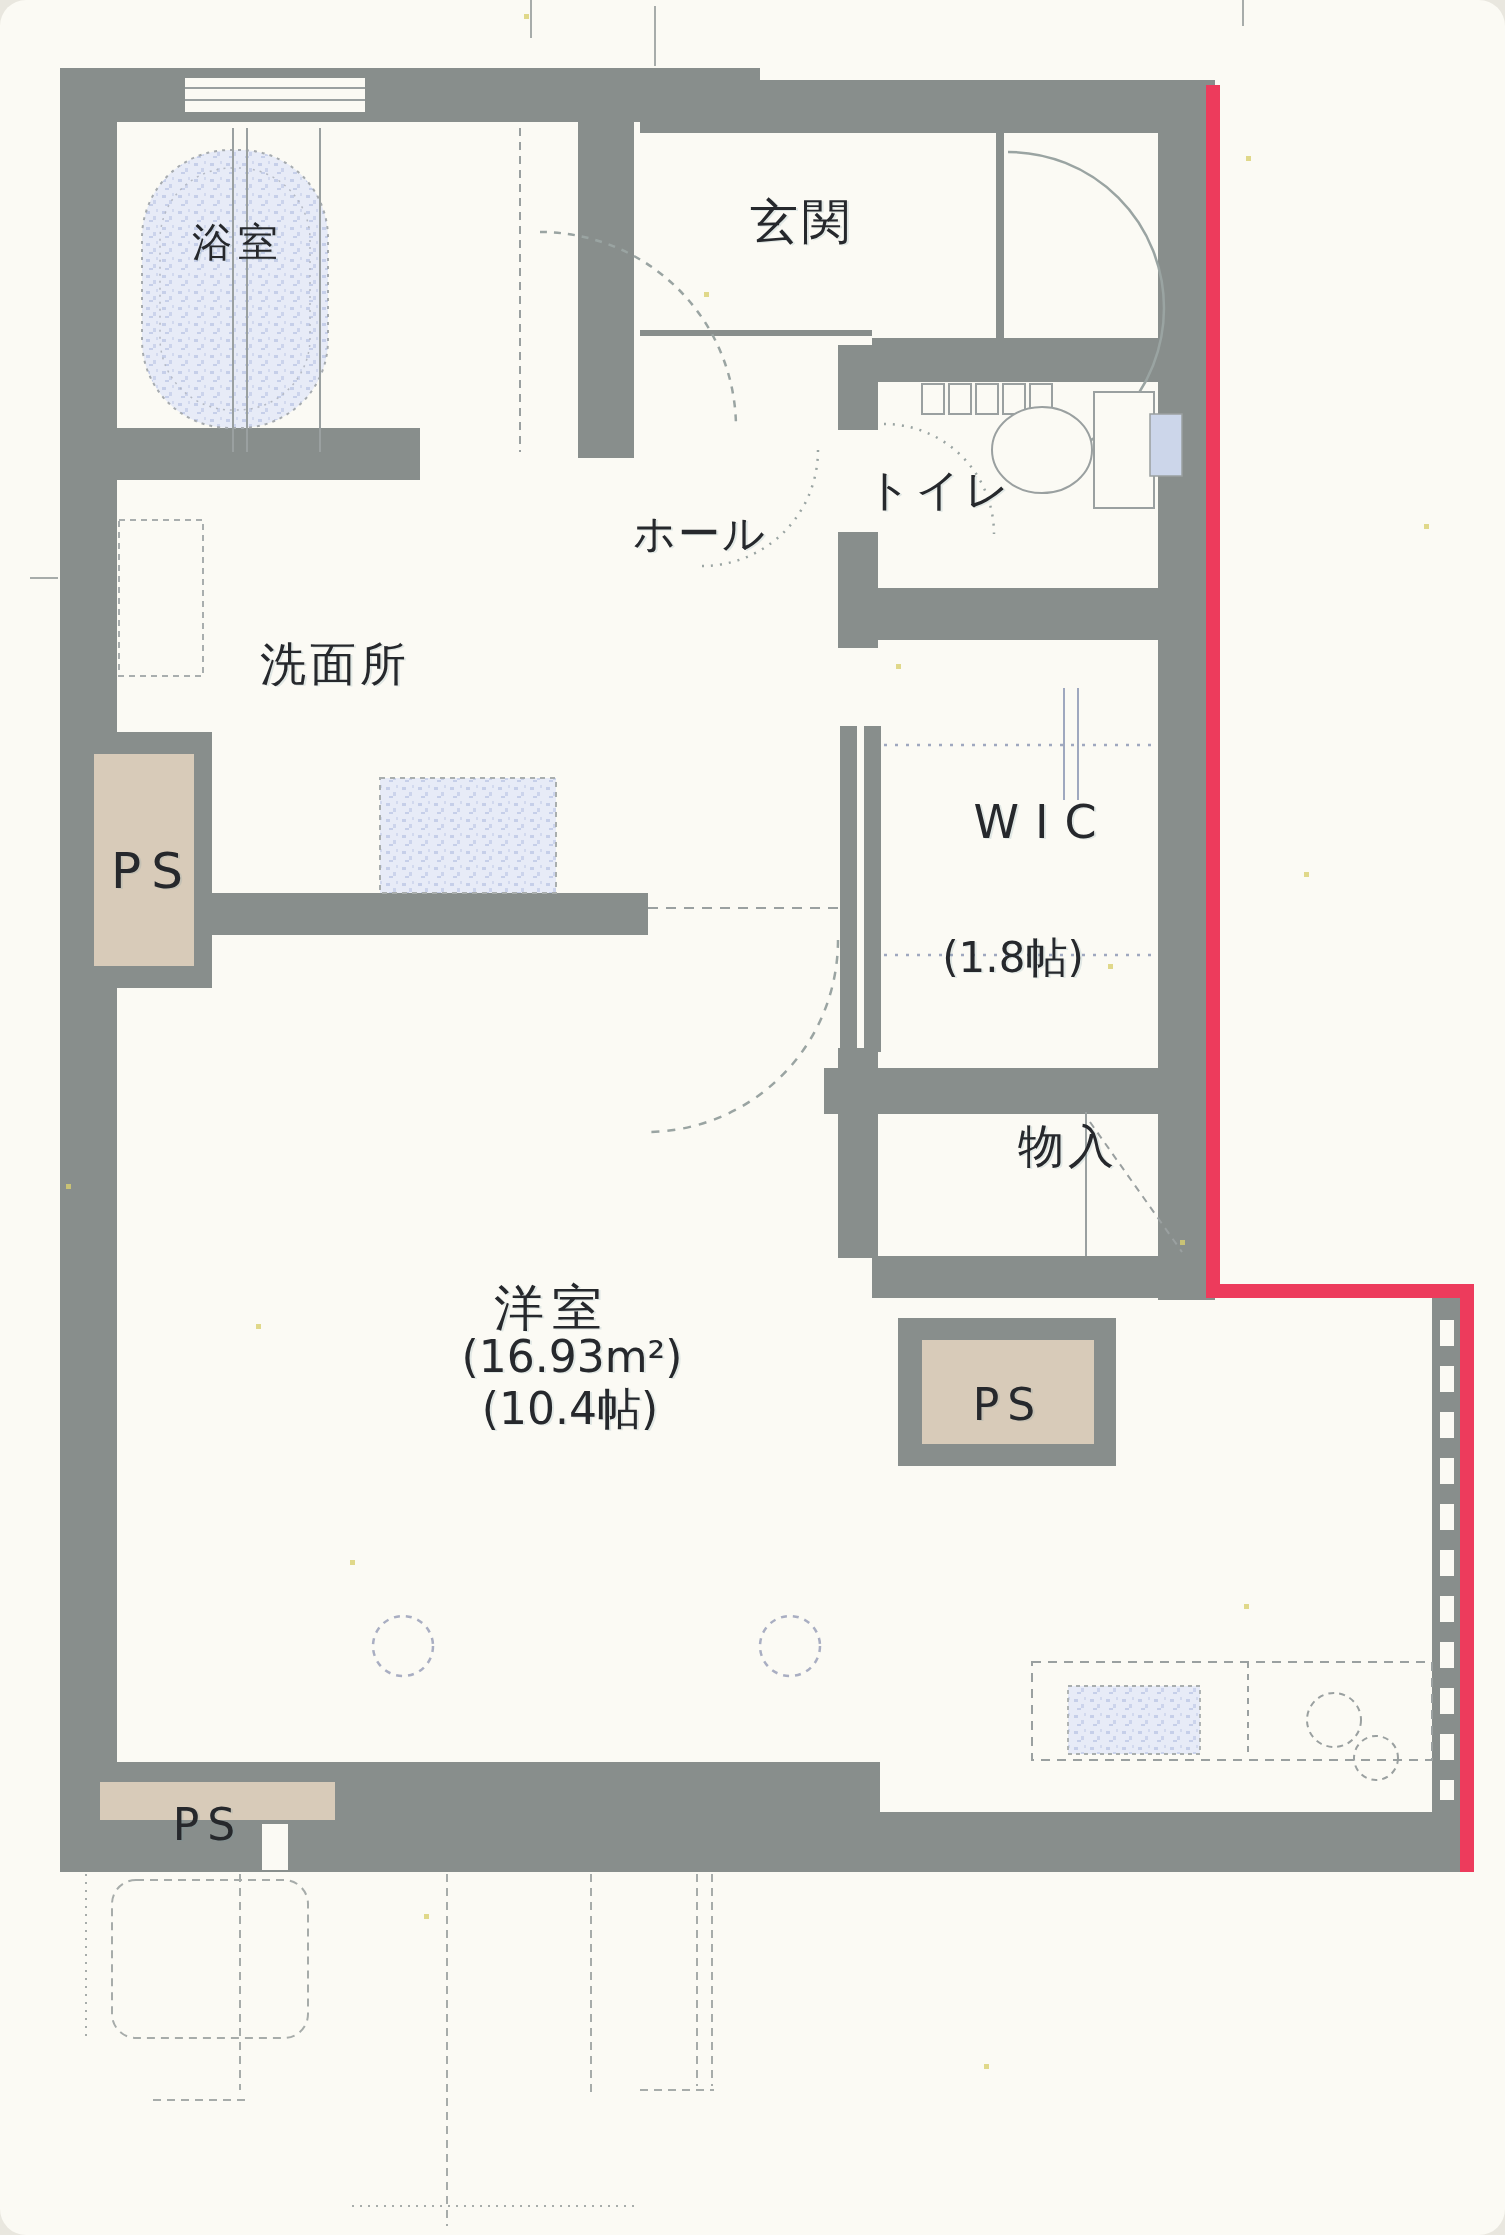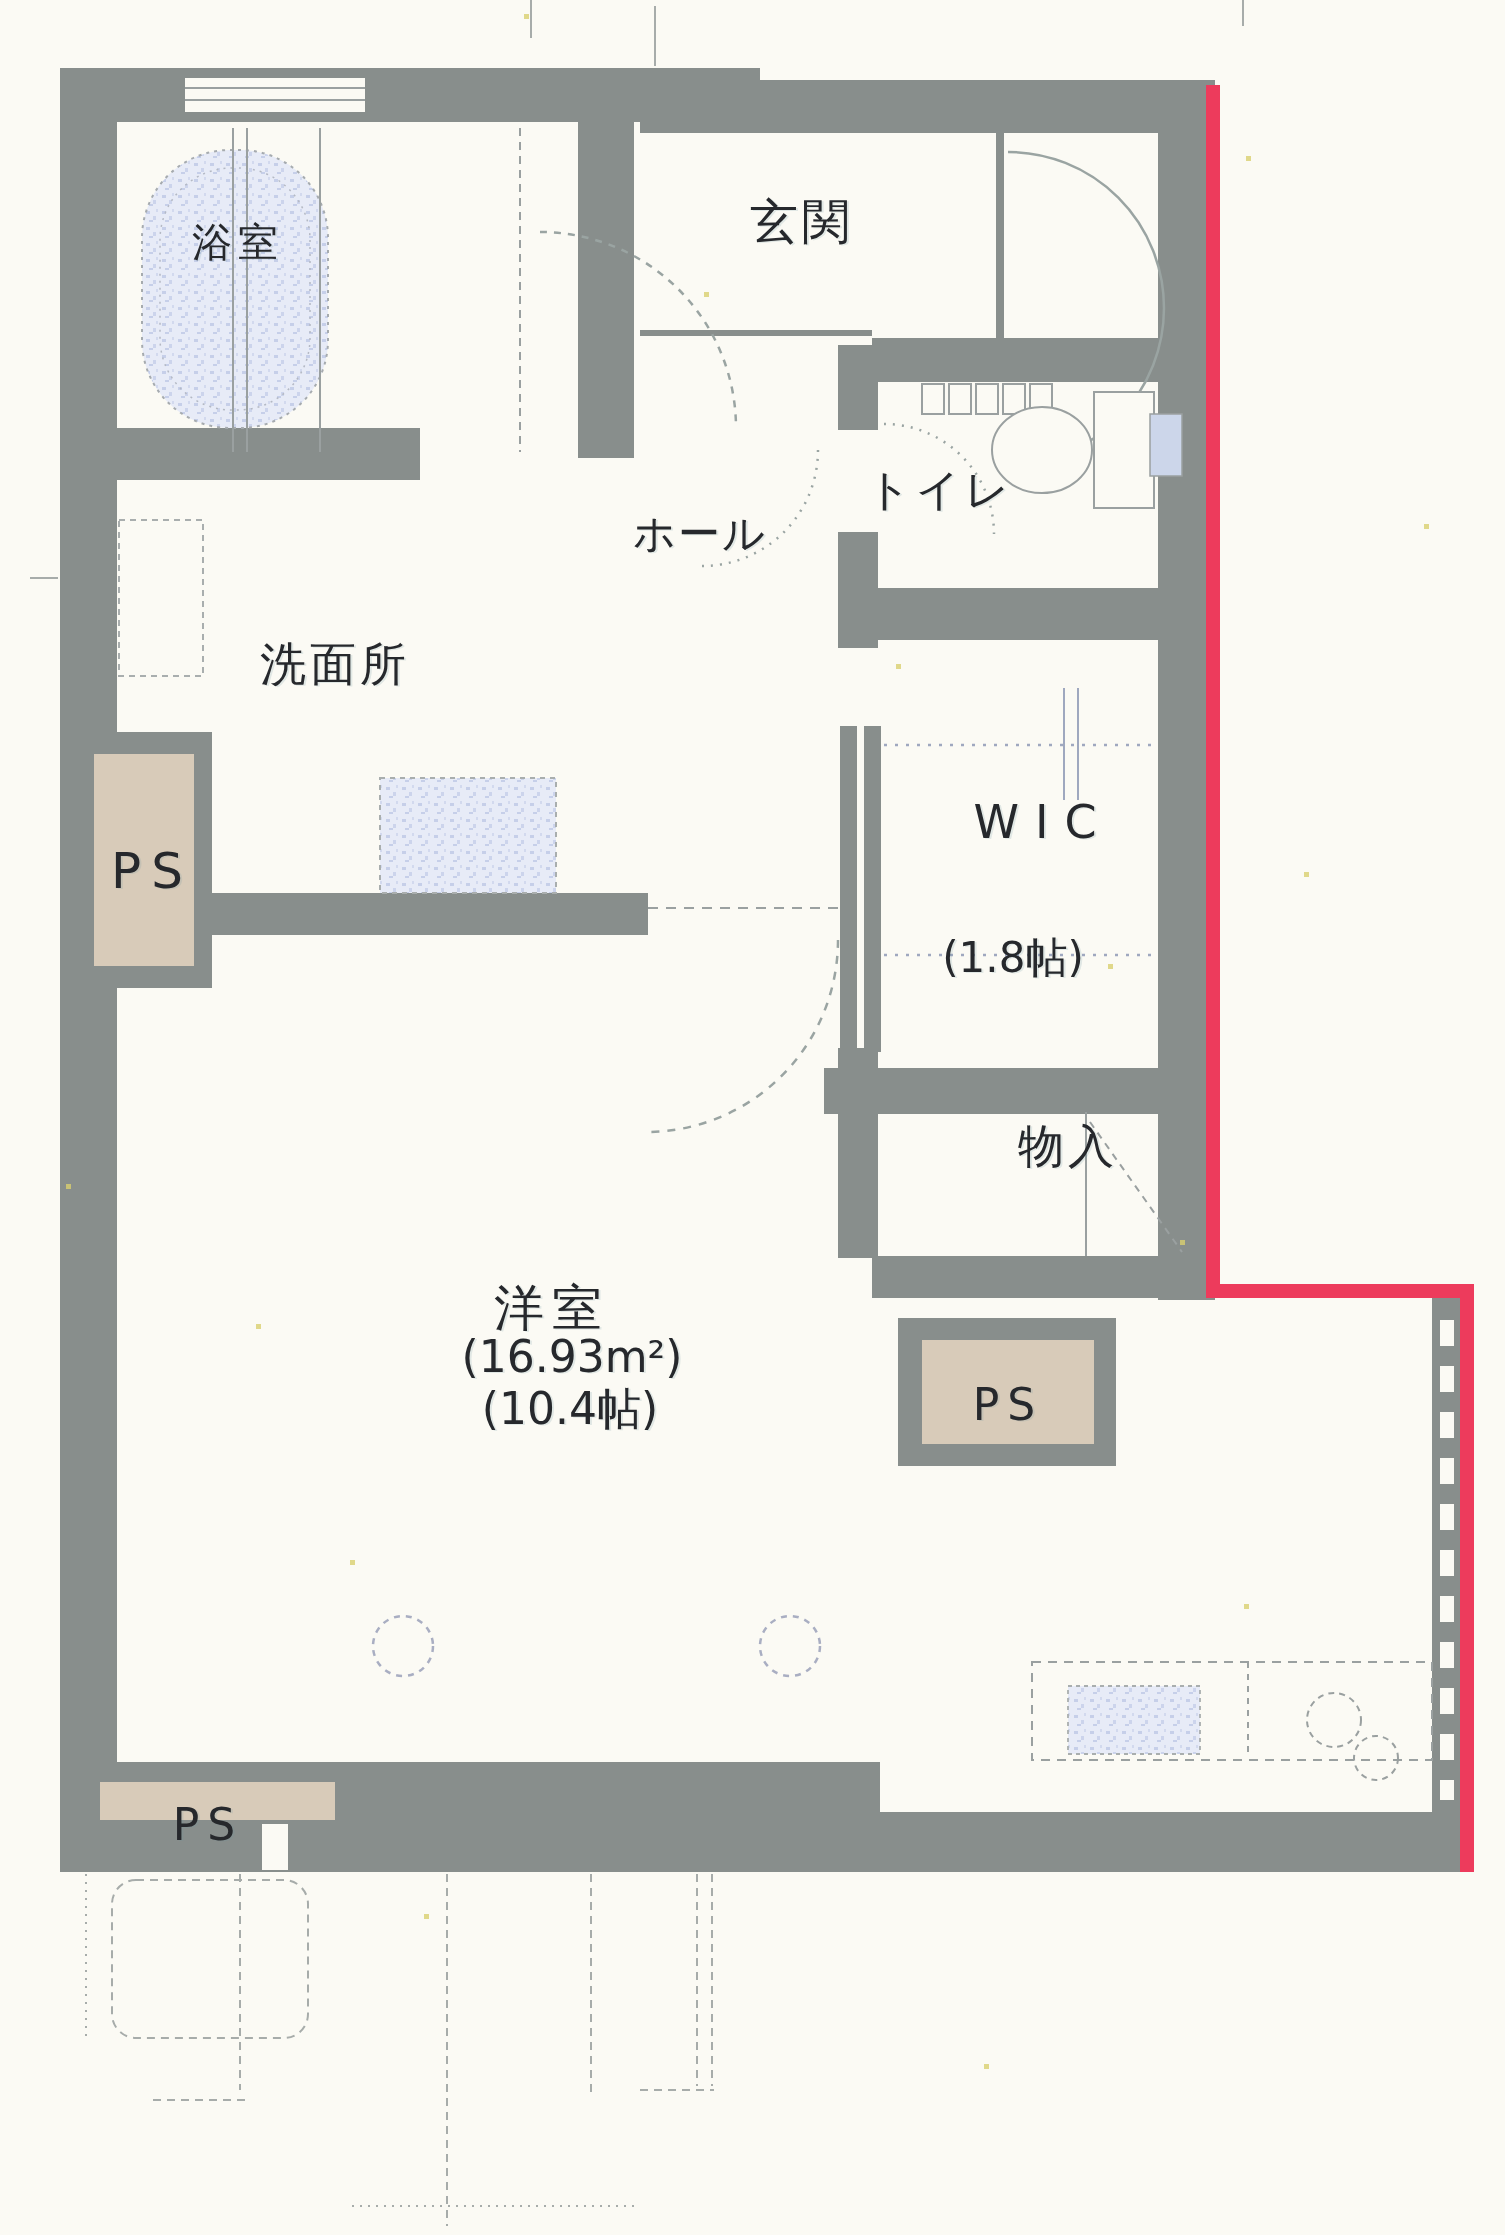--- a/index.html
+++ b/index.html
@@ -1,20 +1,20 @@
 <!DOCTYPE html>
 <html style="--paper: #fbfaf4; --wall: #888e8c; --boundary-red: #ed3b5c; --pipe-space-beige: #d8cbb9; --fixture-blue: #e7ebf7; --ink: #26282c;"><head>
 <meta charset="utf-8">
 <style>
   :root{
     --paper:#fbfaf4; --wall:#888e8c; --boundary-red:#ed3b5c;
     --pipe-space-beige:#d8cbb9; --fixture-blue:#e7ebf7; --ink:#26282c;
   }
   html,body{margin:0;padding:0;background:#e9e7df;}
-  .stage{position:relative;width:1505px;height:2235px;background:var(--paper);overflow:hidden;margin:0 auto;}
+  .stage{position:relative;width:1505px;height:2235px;background:var(--paper);overflow:hidden;margin:0 auto;border-radius:26px;}
   svg{display:block}
   .wall{fill:var(--wall);}
   .red{fill:var(--boundary-red);}
   .psf{fill:var(--pipe-space-beige);}
   .paper{fill:var(--paper);}
   .lbl{
     font-family:"DejaVu Sans","Liberation Sans",sans-serif;
     fill:var(--ink);
     text-anchor:middle;
     text-shadow:2px 1px 0 rgba(110,150,160,.18);

